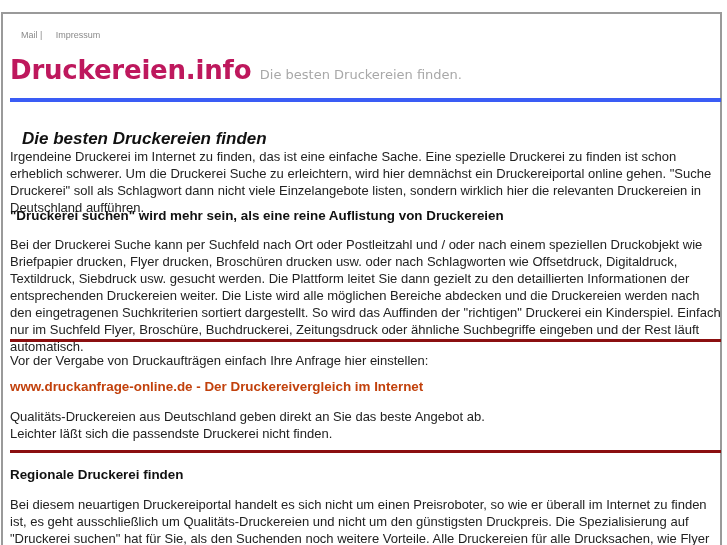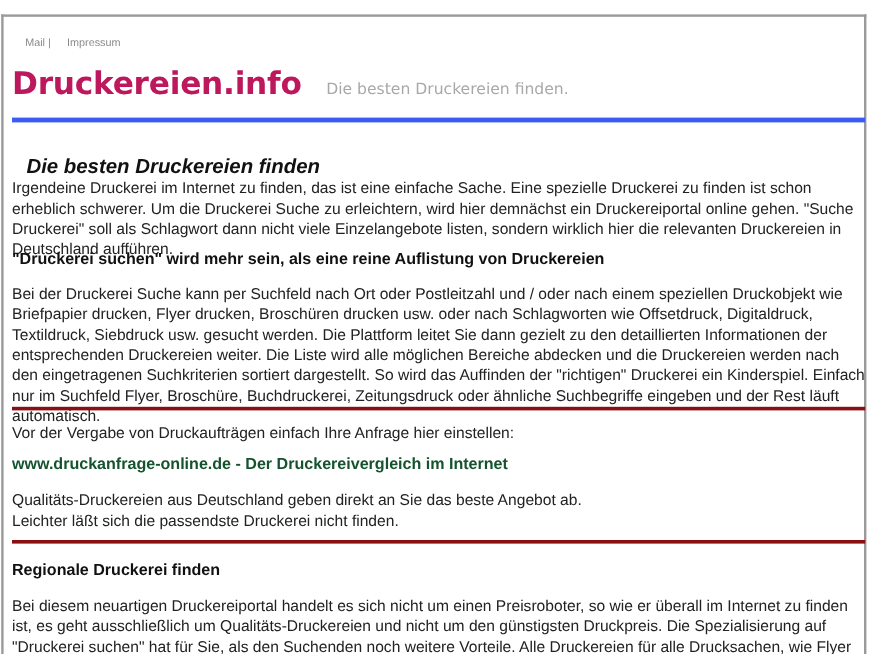--- a/index.html
+++ b/index.html
@@ -7,27 +7,27 @@
     .frame {
       position: absolute; left: 1px; top: 12px; width: 721px; height: 560px;
       border-left: 2px solid #9a9a9a; border-top: 2px solid #9a9a9a; border-right: 2px solid #9a9a9a;
       box-sizing: border-box; background: #fff;
     }
     .inner { position: absolute; left: 6px; right: 6px; top: 0; }
     .topnav { position: absolute; top: 16px; left: 1px; font-size: 9px; color: #8a8a8a; }
     .topnav a { color: #8a8a8a; text-decoration: none; margin-left: 11px; }
     .brand { position: absolute; top: 41px; left: 1px; white-space: nowrap; }
     .brand-title { font-family: "DejaVu Sans", sans-serif; font-weight: bold; font-size: 26px; color: #be185d; letter-spacing: -0.2px; }
-    .brand-sub { font-family: "DejaVu Sans", sans-serif; font-size: 13px; color: #a8a8a8; margin-left: 16px; }
+    .brand-sub { font-family: "DejaVu Sans", sans-serif; font-size: 13px; color: #a8a8a8; margin-left: 4px; }
     .rule-blue { position: absolute; top: 84px; left: 1px; width: 711px; height: 4px; background: #3a5cf5; }
     .rule-red { position: absolute; left: 1px; width: 711px; height: 3px; background: #8b0f10; }
     h1.main-title { position: absolute; top: 103px; left: 1px; margin: 12px; font-size: 17px; font-weight: bold; font-style: italic; color: #111; }
     p.body { position: absolute; left: 1px; width: 712px; margin: 0; font-size: 13px; line-height: 17px; color: #222; }
     h2.sub { position: absolute; left: 1px; margin: 0; font-size: 13.4px; font-weight: bold; color: #111; }
-    .promo-link { position: absolute; left: 1px; top: 365px; font-size: 13.4px; font-weight: bold; color: #14532d; text-decoration: none; }
+    .promo-link { position: absolute; left: 1px; top: 365px; font-size: 13.4px; font-weight: bold; color: #c2410c; text-decoration: none; }
   </style>
 </head>
 <body>
 
 <div class="frame">
   <div class="inner">
 
     <div class="topnav">
       <a href="#">Mail</a><span> | </span><a href="#">Impressum</a>
     </div>

